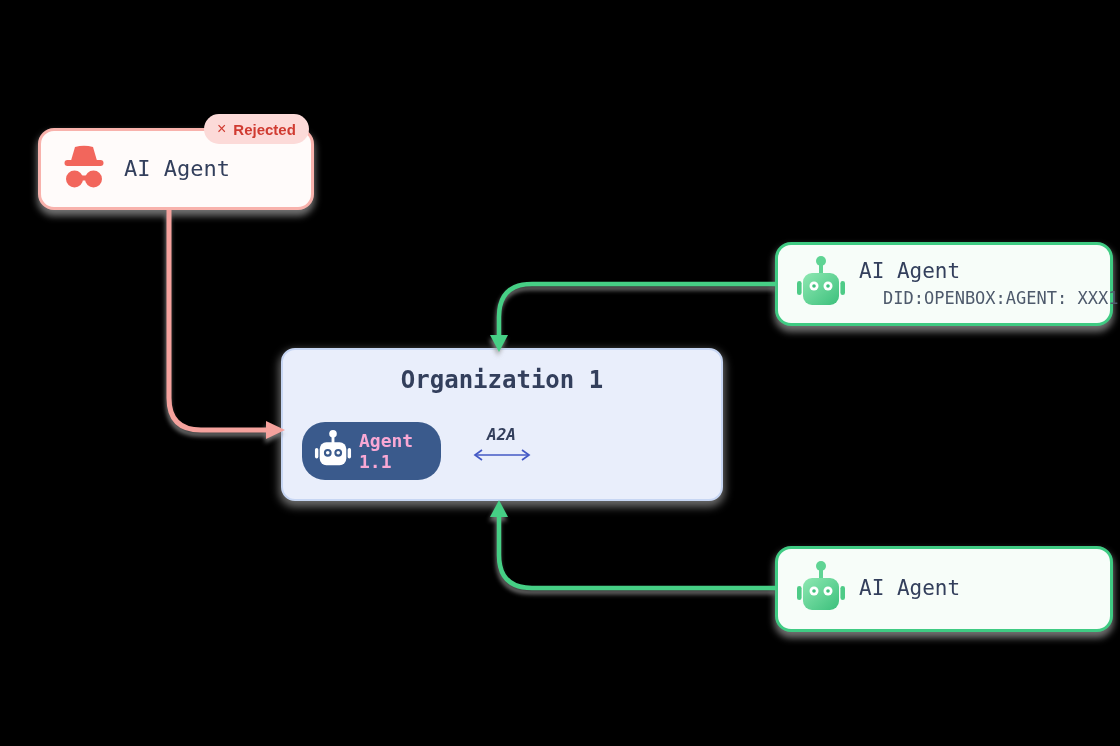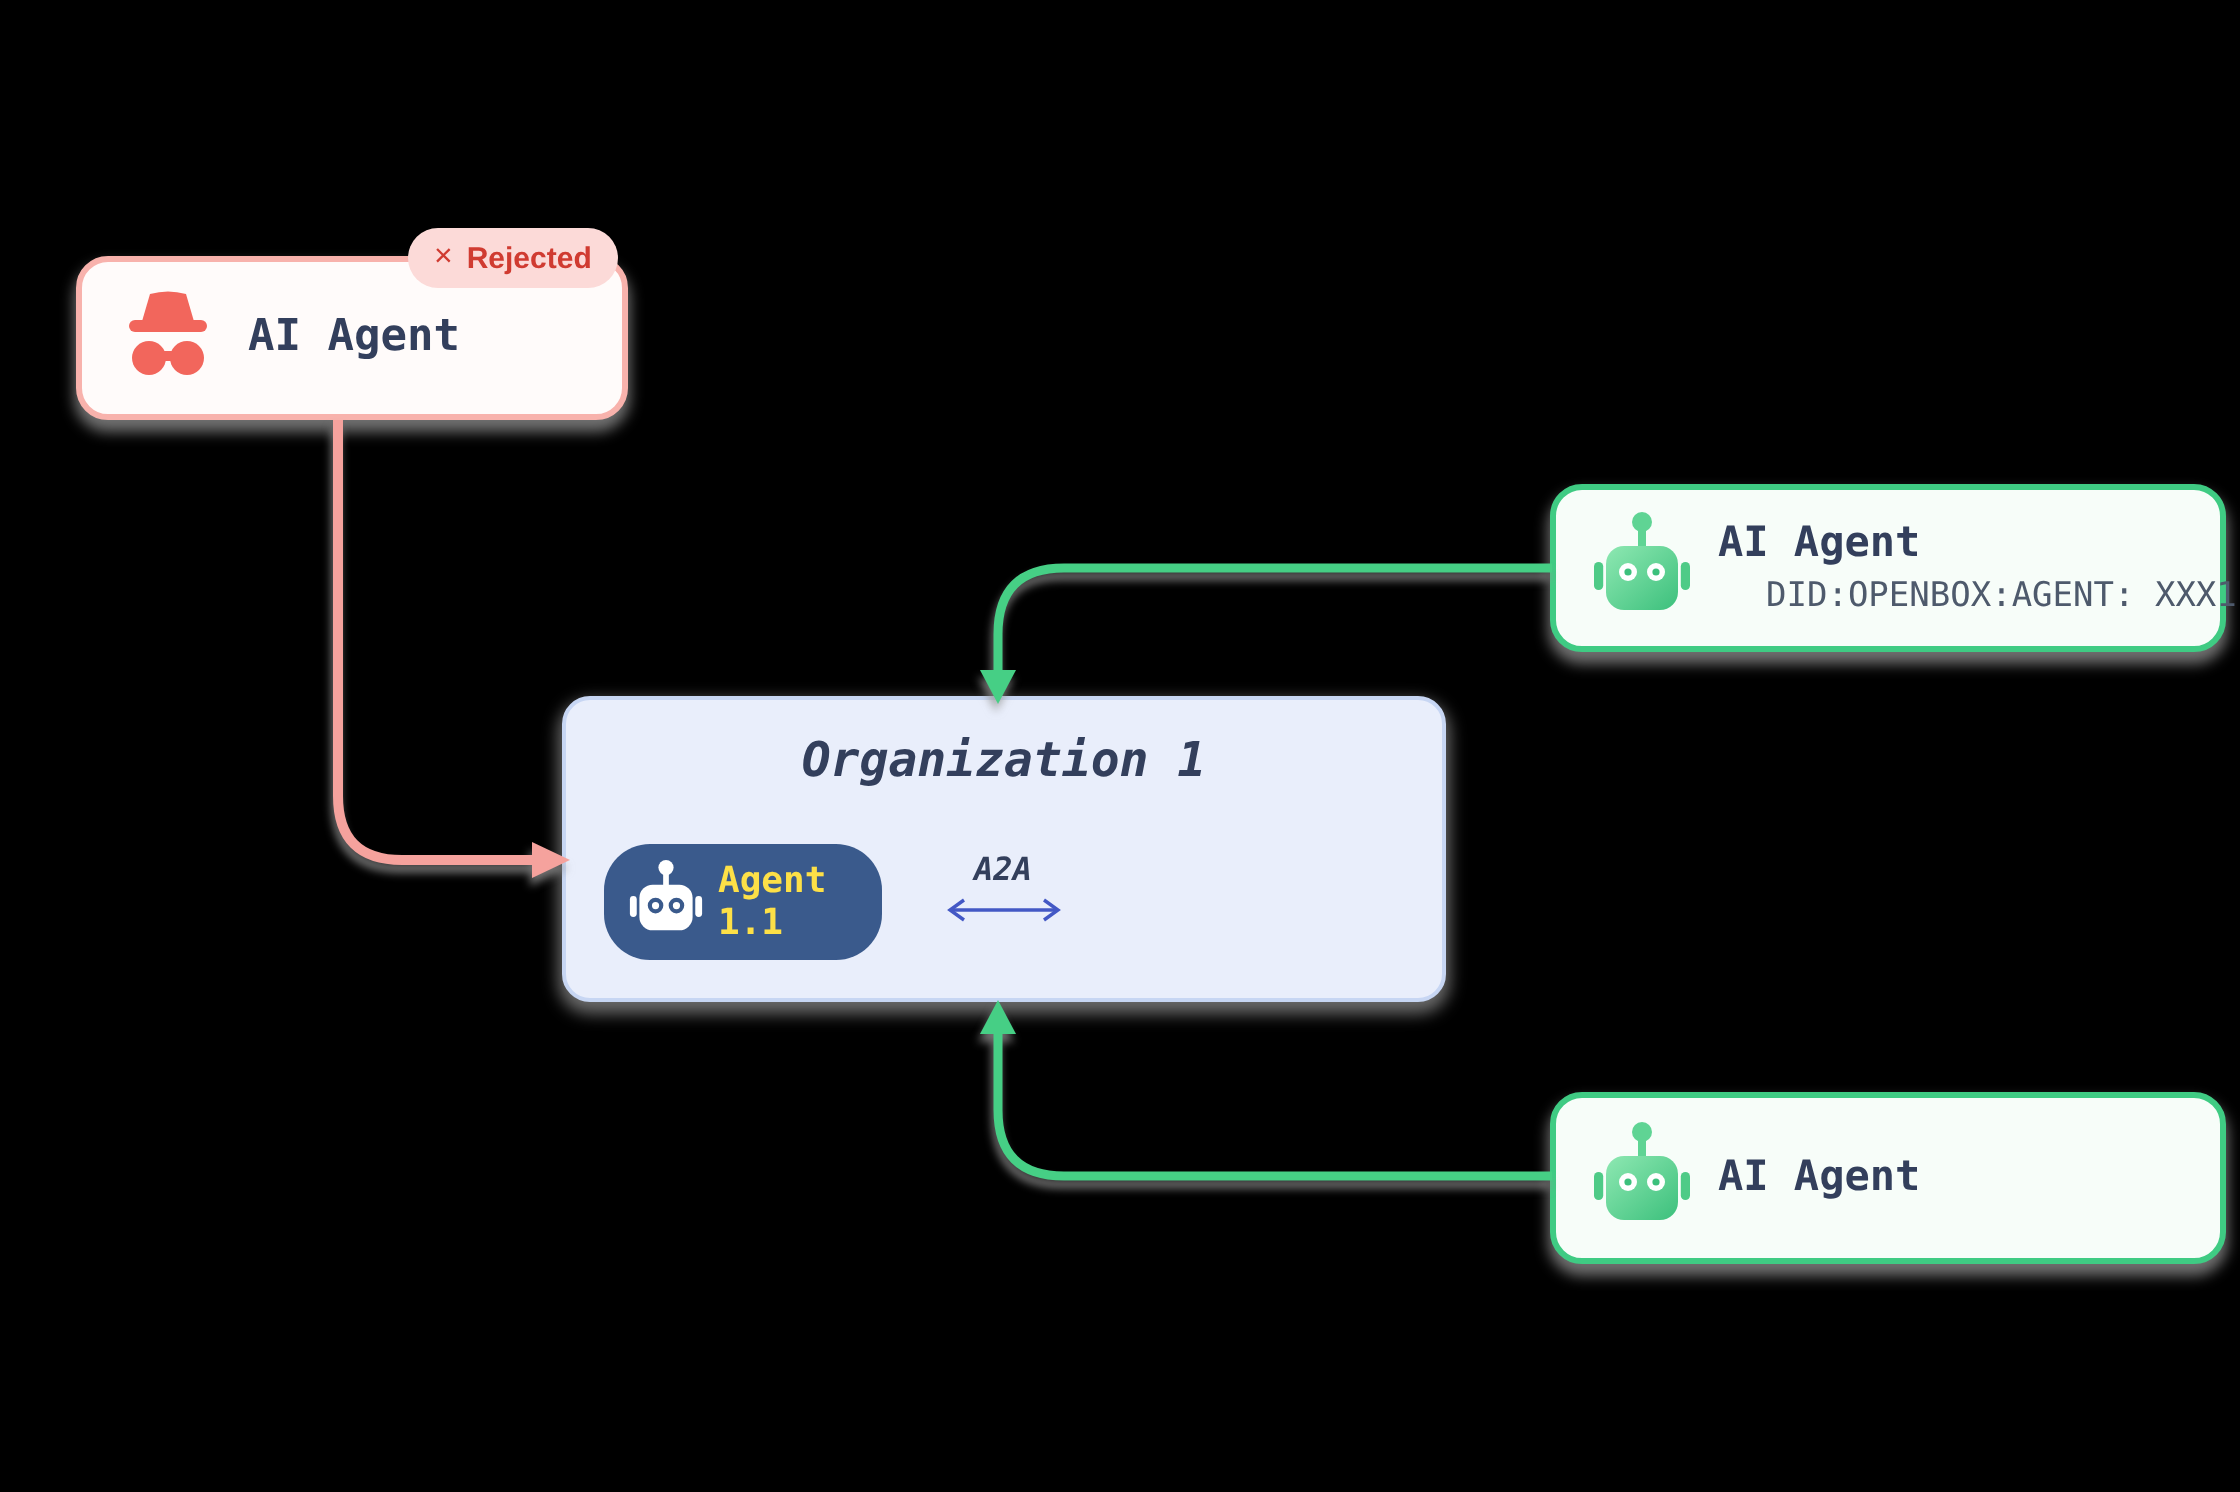--- a/index.html
+++ b/index.html
@@ -3,21 +3,21 @@
 <meta charset="utf-8">
 <style>
   html,body{margin:0;padding:0;background:#000;}
   .stage{position:relative;width:1120px;height:746px;background:#000;overflow:hidden;
          font-family:"DejaVu Sans Mono","Liberation Mono",monospace;}
 
   
   .card{position:absolute;display:flex;align-items:center;box-sizing:border-box;
         border-radius:16px;box-shadow:0 5px 7px 1px rgba(150,150,150,0.75);}
   .card .texts{display:flex;flex-direction:column;}
-  .card .title{font-weight:bold;color:#333f5c;line-height:1.1;}
+  .card .title{font-weight:normal;color:#333f5c;line-height:1.1;}
   .card .did{line-height:1.2;white-space:nowrap;}
 
   
   .card.rejected{left:38px;top:128px;width:276px;height:82px;
         background:#fffbfa;border:3px solid #f8b2ac;padding-left:17px;gap:14px;}
   .card.rejected .title{font-size:22px;}
   .card.rejected .did{font-size:17px;color:#646e80;margin-top:5px;}
   .badge{position:absolute;left:163px;top:-17px;height:30px;display:flex;align-items:center;
         gap:7px;padding:0 13px;border-radius:15px;background:#fcdad8;
         font-family:"Liberation Sans",sans-serif;font-size:15px;font-weight:600;color:#d03b31;}
@@ -29,24 +29,24 @@
   .card.approved .title{font-size:21px;}
   .card.approved .did{font-size:17px;color:#4e5a6c;margin-top:5px;margin-left:24px;}
   .card.approved.a1{left:775px;top:242px;height:84px;}
   .card.approved.a2{left:775px;top:546px;height:86px;}
 
   
   .org{position:absolute;left:281px;top:348px;width:442px;height:153px;box-sizing:border-box;
        background:#e9eefb;border:2px solid #c7d6f3;border-radius:14px;
        box-shadow:0 4px 8px 2px rgba(150,150,150,0.7);}
   .org-title{position:absolute;left:0;right:0;top:16px;text-align:center;
-       font-size:24px;font-weight:bold;color:#333f5c;font-style:italic;}
+       font-size:24px;font-weight:bold;color:#333f5c;}
   .pill{position:absolute;top:72px;width:139px;height:58px;box-sizing:border-box;
        display:flex;align-items:center;gap:7px;padding-left:12px;border-radius:23px;
-       background:#3a5a8c;color:#fde047;font-size:18px;font-weight:bold;}
+       background:#3a5a8c;color:#f9a8d4;font-size:18px;font-weight:bold;}
   .pill.p1{left:19px;} .pill.p2{left:251px;}
   .a2a{position:absolute;left:184px;top:76px;width:69px;text-align:center;font-style:italic;}
   .a2a .lbl{font-size:16px;font-weight:bold;color:#333f5c;line-height:18px;}
   .a2a svg{margin-top:4px;}
 
   
   svg.connectors{position:absolute;left:0;top:0;z-index:3;pointer-events:none;
        filter:drop-shadow(-1px 4px 2px rgba(150,150,150,0.75));}
   .z2{z-index:2;}
 </style>

